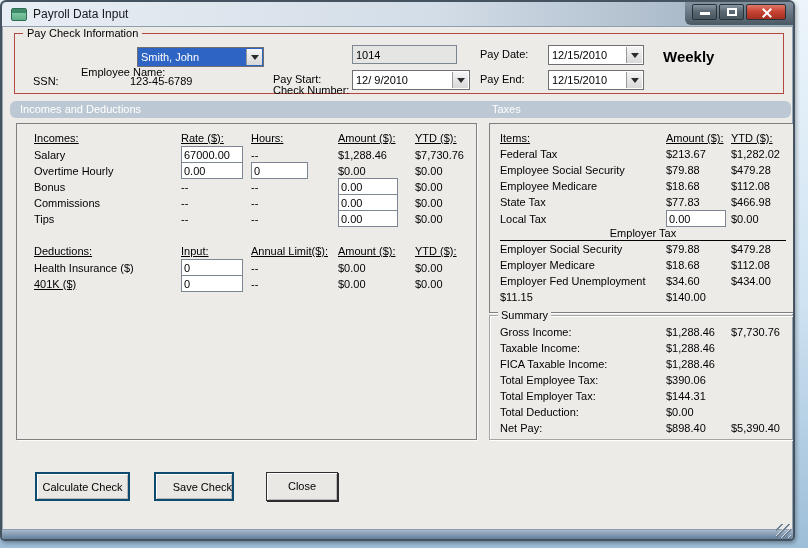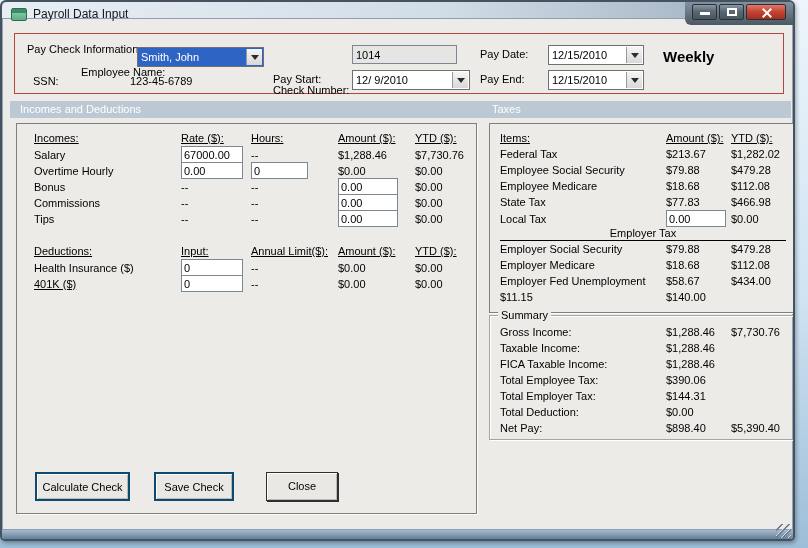--- a/index.html
+++ b/index.html
@@ -7,21 +7,21 @@
   body { font-family:"Liberation Sans", sans-serif; font-size:11px; color:#000; }
 
   #desktop { position:relative; width:808px; height:548px;
     background:linear-gradient(180deg,#EDF5FB 0%,#CFE3F2 55%,#9DBED8 100%); }
 
   #window { position:absolute; left:0; top:0; width:795px; height:541px;
     background:#ECEBE8; border:2px solid #44535F; border-radius:6px 6px 5px 5px;
     box-shadow: inset 0 0 0 1px #93A5B4, 1px 2px 4px rgba(0,0,0,.35); overflow:hidden; }
 
   
-  #titlebar { position:absolute; left:0; top:0; right:0; height:17px;
+  #titlebar { position:absolute; left:0; top:0; right:0; height:25px;
     background:linear-gradient(90deg,#E8EEF4 0%,#D3DDE7 55%,#B6C4D2 78%,#9AABBC 100%);
     border-bottom:1px solid #8E9FB0; border-radius:5px 5px 0 0;text-align:right; }
   #app-icon { position:absolute; left:9px; top:6px; width:16px; height:13px;
     background:linear-gradient(#8ED3B2,#5FAE87); border:1px solid #2F6B50; border-radius:2px; }
   #app-icon::before { content:""; position:absolute; left:0; right:0; top:0; height:4px;
     background:#3E8A66; border-radius:1px 1px 0 0; }
   #title-text { position:absolute; left:31px; top:5px; font-size:12px; color:#15191D; }
 
   #win-controls { position:absolute; right:0; top:0; width:108px; height:23px;
     background:linear-gradient(#8492A0,#4A5864); border-radius:0 4px 0 6px;
@@ -31,46 +31,46 @@
   .wbtn-min,.wbtn-max { width:25px; background:linear-gradient(#8A97A4,#5A6873 45%,#48565F); }
   .wbtn-close { width:40px; background:linear-gradient(#E2796A,#C74534 45%,#A52E20); }
   .glyph-min { position:absolute; left:7px; bottom:4px; width:10px; height:3px; background:#fff; }
   .glyph-max { position:absolute; left:7px; top:3px; width:10px; height:8px; border:2px solid #fff; }
   .glyph-close-a,.glyph-close-b { position:absolute; left:14px; top:7px; width:12px; height:2px; background:#fff; }
   .glyph-close-a { transform:rotate(45deg); } .glyph-close-b { transform:rotate(-45deg); }
 
   
   #paycheck-group { position:absolute; left:12px; top:31px; width:770px; height:61px;
     border:1px solid #B5473E; }
-  #paycheck-label { position:absolute; left:8px; top:-7px; background:#ECEBE8; padding:0 4px;margin-top:16px; }
+  #paycheck-label { position:absolute; left:8px; top:-7px; background:#ECEBE8; padding:0 4px; }
   .fld-label { position:absolute; white-space:nowrap; }
   .tb { position:absolute; height:19px; border:1px solid #7C8793; background:#fff;
     font-family:"Liberation Sans",sans-serif; font-size:11px; padding:0 3px; }
   .tb-disabled { background:#E5E5E3; }
   .combo { position:absolute; height:20px; border:1px solid #707070; background:#fff; }
   .combo-text { position:absolute; left:3px; top:3px; white-space:nowrap; }
   .dd-btn { position:absolute; right:1px; top:1px; bottom:1px; width:16px;
     background:linear-gradient(#F5F5F5,#D8D8D8); border-left:1px solid #9A9A9A;
     display:flex; align-items:center; justify-content:center; }
   .arr { width:0; height:0; border-left:4px solid transparent; border-right:4px solid transparent;
     border-top:5px solid #2b2b2b; }
   #employee-combo { background:#2E65C4;margin-left:7px; }
   #employee-combo .combo-text { color:#fff; }
   #weekly-label { position:absolute; left:648px; top:14px; font-size:15px; font-weight:bold; }
 
   
   #section-bar { position:absolute; left:8px; top:99px; width:781px; height:17px;
-    background:#BCC9D4; color:#fff; }
+    background:#BCC9D4; color:#fff;border-radius:6px; }
   #section-bar .sb-left { position:absolute; left:10px; top:2px; }
   #section-bar .sb-right { position:absolute; left:482px; top:2px; }
 
   
   .panel { position:absolute; border:1px solid #7F7F7F; background:#ECEBE8;
     box-shadow:1px 1px 0 #FBFBFB; }
-  #left-panel  { left:14px;  top:121px; width:461px; height:391px; padding:6px 8px 0 17px; }
+  #left-panel  { left:14px;  top:121px; width:461px; height:317px; padding:6px 8px 0 17px; }
   #taxes-panel { left:487px; top:121px; width:306px; height:190px; padding:6px 0 0 10px; }
 
   .ld-row { display:grid; grid-template-columns:147px 70px 87px 77px 1fr;
     align-items:center; height:16px; white-space:nowrap; }
   .tax-row { display:grid; grid-template-columns:166px 65px 1fr;
     align-items:center; height:16px; white-space:nowrap; }
   .u { text-decoration:underline; }
   .gap { height:17px; }
   .cell-tb { height:17px; border:1px solid #7C8793; background:#fff; padding:0 2px;
     font-family:"Liberation Sans",sans-serif; font-size:11px; }
@@ -83,21 +83,21 @@
   #summary-group { position:absolute; left:487px; top:313px; width:306px; height:125px;
     border:1px solid #A5A5A5; box-shadow:inset 1px 1px 0 #fff, 1px 1px 0 #fff;
     padding:8px 0 0 10px; }
   #summary-label { position:absolute; left:8px; top:-7px; background:#ECEBE8; padding:0 3px; }
 
   
   .action-btn { position:absolute; height:29px; background:#E9E8E5;
     border:2px solid #0c4a6e; box-shadow:inset 1px 1px 0 #FDFDFD, inset -1px -1px 0 #B9B9B9;
     font-family:"Liberation Sans",sans-serif; font-size:11px; text-align:center; line-height:27px; }
   #btn-calculate { left:33px; top:470px; width:95px; }
-  #btn-save { left:152px; top:470px; width:80px; }
+  #btn-save { left:152px; top:470px; width:80px;text-align:right; }
   #btn-close { left:264px; top:470px; width:72px; border:1px solid #2E2E2E;
     box-shadow:1px 1px 0 #2E2E2E, inset 1px 1px 0 #FDFDFD, inset -1px -1px 0 #B9B9B9; }
 
   
   #win-footer { position:absolute; left:0; right:0; bottom:0; height:10px;
     background:linear-gradient(#A7BACC,#647F9B); border-top:1px solid #8A9DB1;
     border-radius:0 0 3px 3px; }
   #resize-grip { position:absolute; right:2px; bottom:1px; width:15px; height:14px;
     background:repeating-linear-gradient(135deg, transparent 0 3px, #D7DEE5 3px 4px, #6F7E8C 4px 5px); }
 </style>
@@ -279,21 +279,21 @@
         <span>$79.88</span>
         <span>$479.28</span>
       </div>
       <div class="tax-row">
         <span>Employer Medicare</span>
         <span>$18.68</span>
         <span>$112.08</span>
       </div>
       <div class="tax-row">
         <span>Employer Fed Unemployment</span>
-        <span>$58.67</span>
+        <span>$34.60</span>
         <span>$434.00</span>
       </div>
       <div class="tax-row">
         <span>$11.15</span>
         <span>$140.00</span>
       </div>
     </div>
 
     <div id="summary-group">
       <span id="summary-label">Summary</span>

